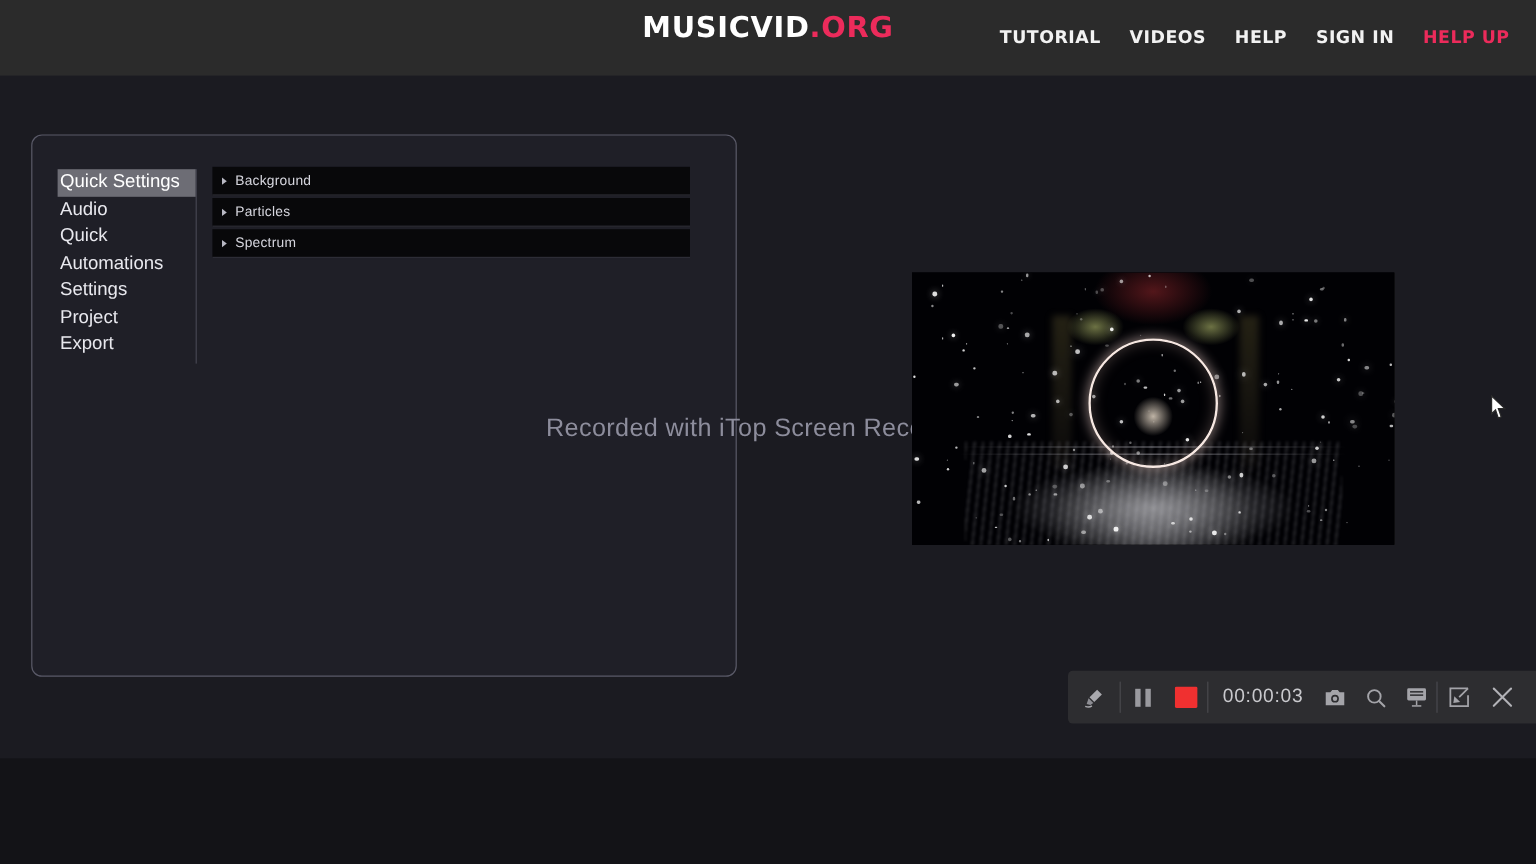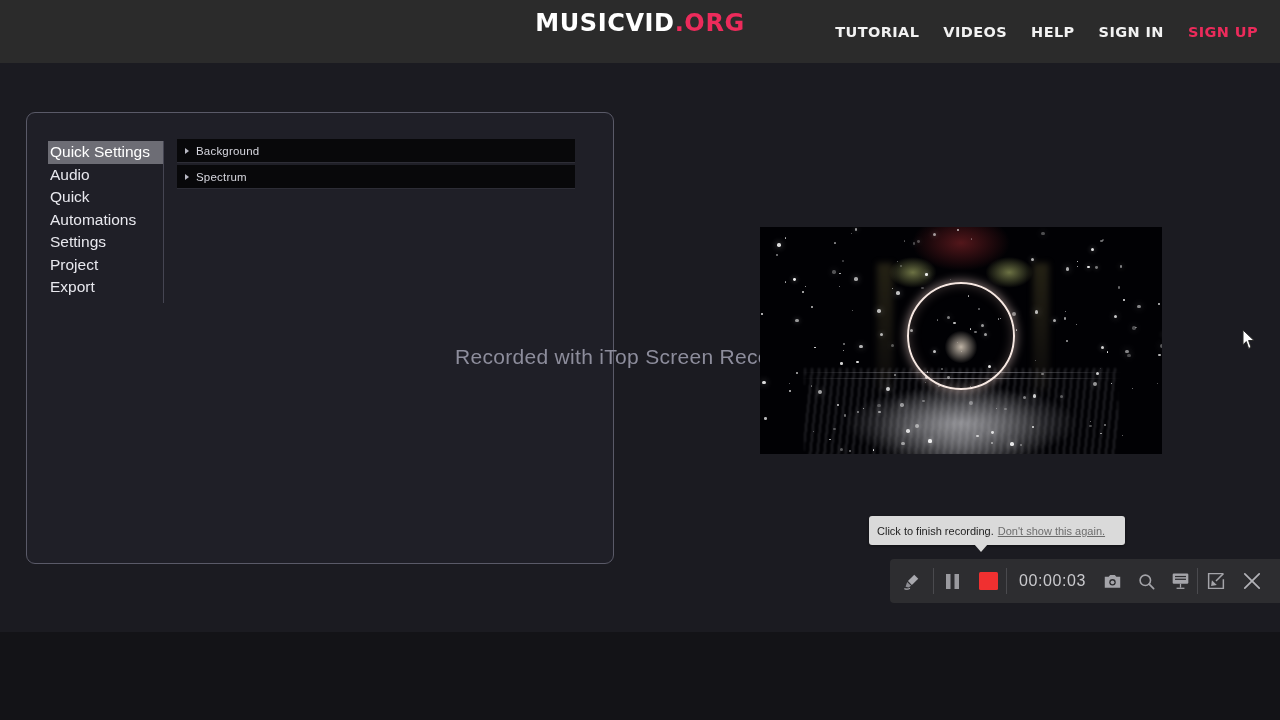--- a/index.html
+++ b/index.html
@@ -195,21 +195,21 @@
   <div class="topnav">
     <div class="brand">
       <span>MUSICVID</span>
         <span class="dom">.ORG</span>
     </div>
     <div class="navlinks">
       <a class="navlink">TUTORIAL</a>
       <a class="navlink">VIDEOS</a>
       <a class="navlink">HELP</a>
       <a class="navlink">SIGN IN</a>
-      <a class="navlink accent">SIGN UP</a>
+      <a class="navlink accent">HELP UP</a>
     </div>
   </div>
 
   <div class="editor-panel">
     <div class="panel-inner">
       <div class="vdivider"></div>
 
       <div class="menu-list">
         <div class="menu-item selected">Quick Settings</div>
         <div class="menu-item">Audio</div>
@@ -217,20 +217,24 @@
         <div class="menu-item">Automations</div>
         <div class="menu-item">Settings</div>
         <div class="menu-item">Project</div>
         <div class="menu-item">Export</div>
       </div>
 
       <div class="accordion">
         <div class="acc-row">
           <span class="acc-arrow"></span>
           <span class="acc-label">Background</span>
+        </div>
+        <div class="acc-row">
+          <span class="acc-arrow"></span>
+          <span class="acc-label">Particles</span>
         </div>
         <div class="acc-row">
           <span class="acc-arrow"></span>
           <span class="acc-label">Spectrum</span>
         </div>
       </div>
     </div>
   </div>
 
   <div class="watermark">Recorded with iTop Screen Recorder</div>
@@ -391,25 +395,20 @@
         <i style="width: 3.87934px; height: 3.87934px; left: 62.7892%; top: 37.5538%; opacity: 0.51; box-shadow: rgba(255, 255, 255, 0.6) 0px 0px 7px;"></i>
         <i style="width: 2.66493px; height: 2.66493px; left: 37.9433%; top: 6.69599%; opacity: 0.28; box-shadow: rgba(255, 255, 255, 0.6) 0px 0px 4.8px;"></i>
         <i style="width: 2.94697px; height: 2.94697px; left: 46.6003%; top: 65.5018%; opacity: 0.52; box-shadow: rgba(255, 255, 255, 0.6) 0px 0px 5.3px;"></i>
         <i style="width: 2.74005px; height: 2.74005px; left: 81.3167%; top: 16.9739%; opacity: 0.91; box-shadow: rgba(255, 255, 255, 0.6) 0px 0px 4.9px;"></i>
         <i style="width: 2.06944px; height: 2.06944px; left: 64.6201%; top: 95.4436%; opacity: 0.39;"></i>
       </div>
     <div class="pv-core"></div>
     <div class="pv-ring"></div>
   </div>
 
-  <div class="rec-tooltip">
-    <span class="tt-text">Click to finish recording.</span>
-    <span class="tt-link">Don't show this again.</span>
-    <span class="tt-tail"></span>
-  </div>
 
   <div class="rec-bar">
     <div class="rec-btn" style="width:43px">
       <svg class="ico" width="19" height="19" viewBox="0 0 24 24">
         <path d="M15.5 3.5l5 5-8 8-5-5z" fill="#a9a9ae"></path>
         <path d="M6.5 12.5l5 5-3 2-4-1z" fill="#8d8d93"></path>
         <path d="M3 21c2.5 1 5 1 7-.5" stroke="#a9a9ae" stroke-width="1.5" fill="none"></path>
       </svg>
     </div>
     <div class="rec-sep"></div>

